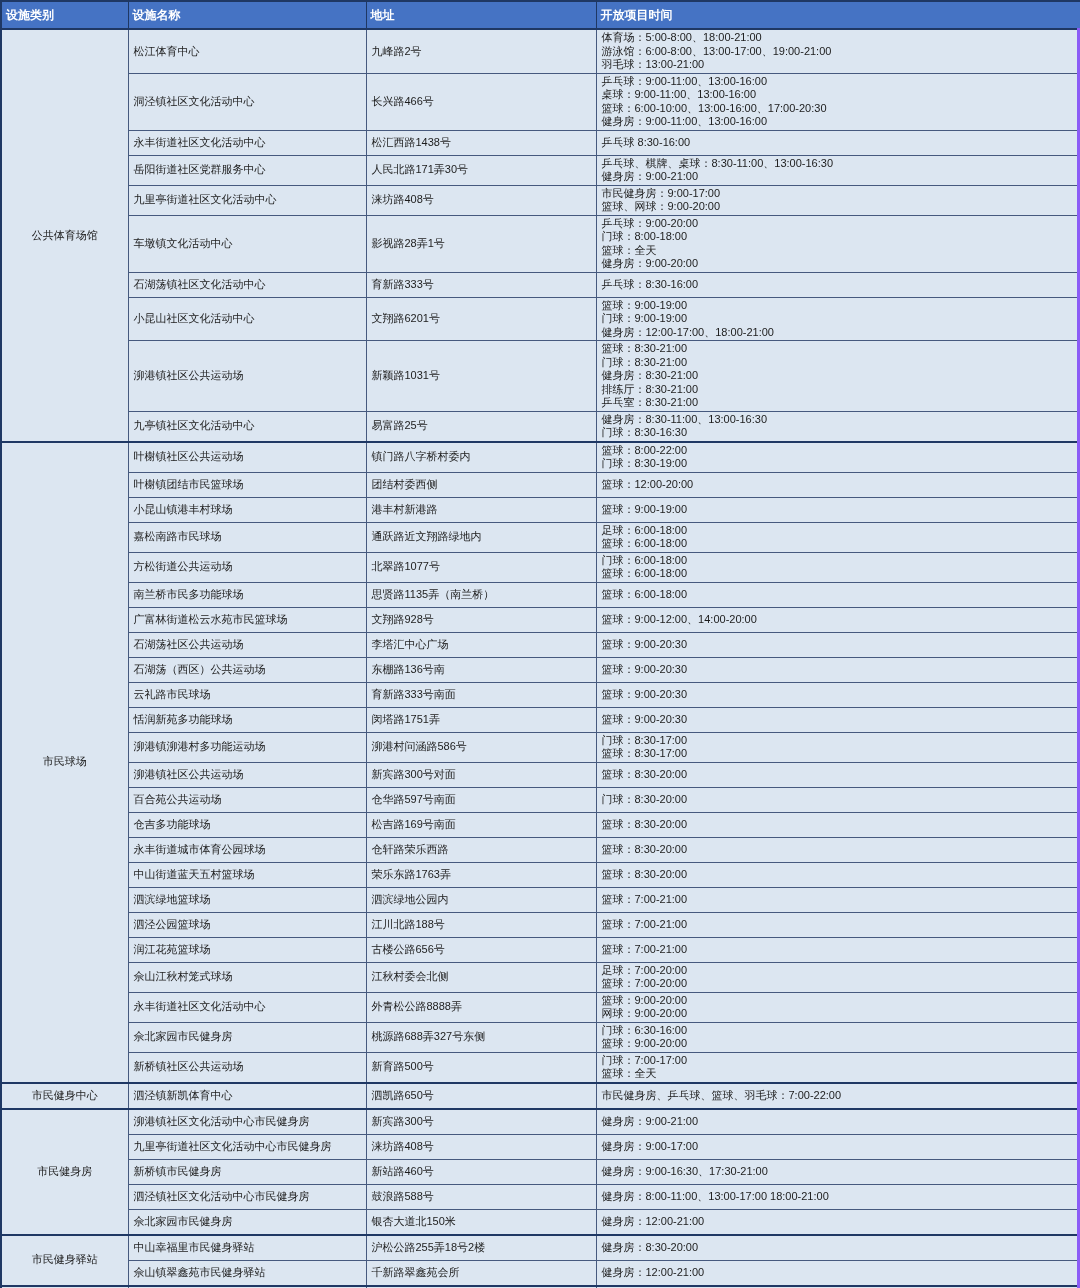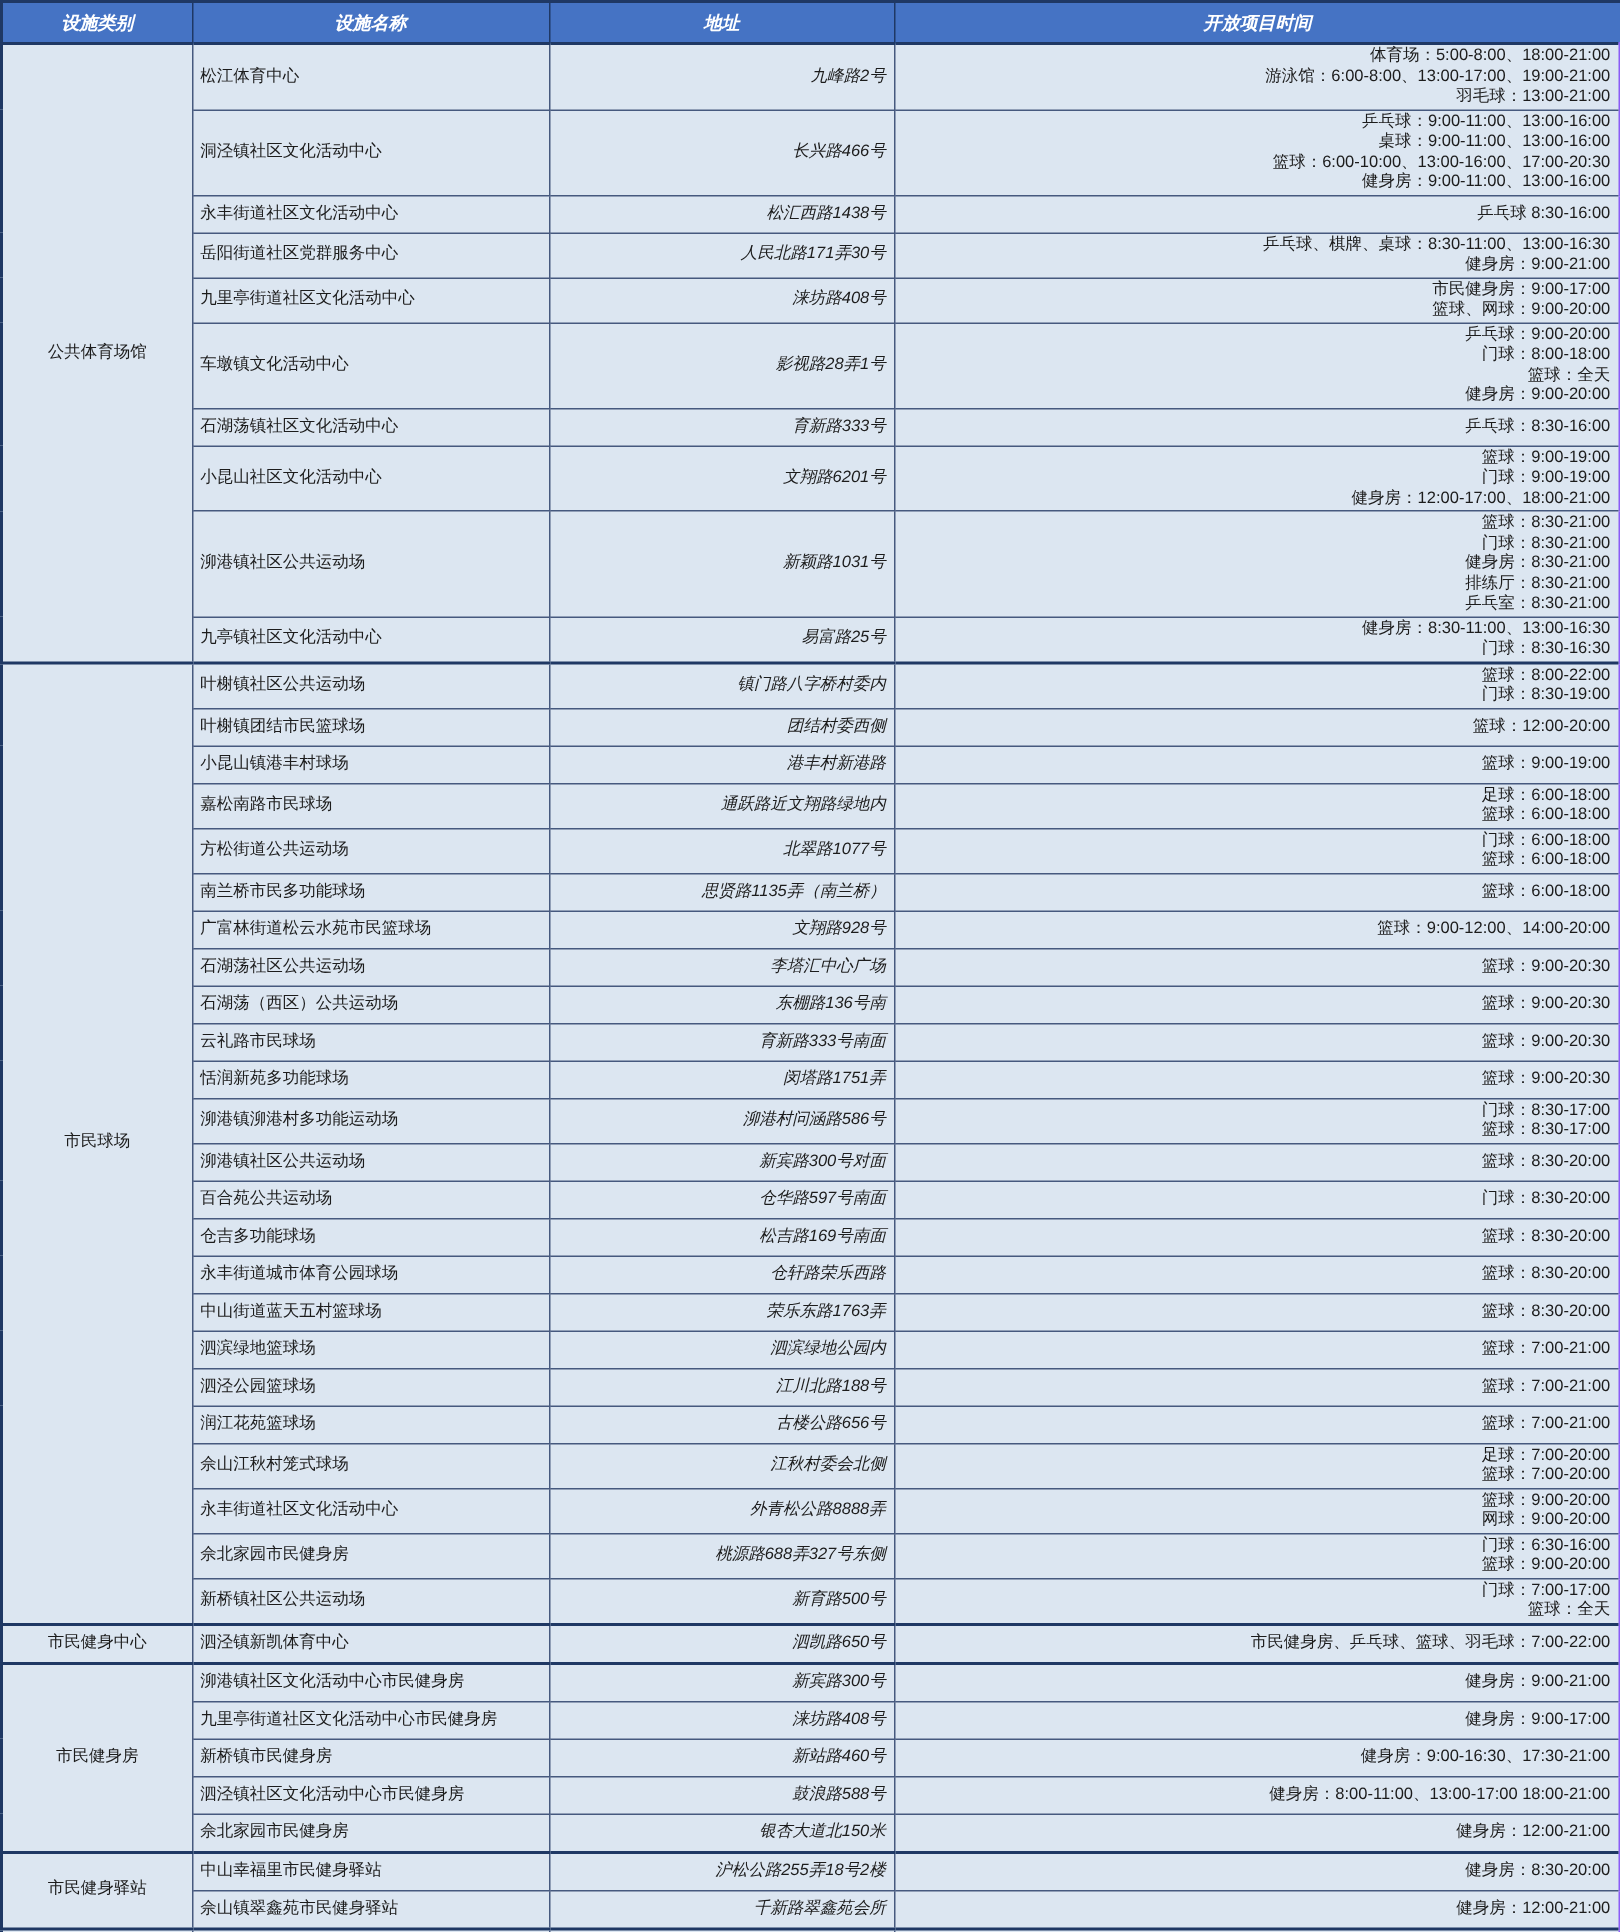--- a/index.html
+++ b/index.html
@@ -18,38 +18,37 @@
   col.c-time { width:485px; }
   th {
     background:#4573c4;
     color:#ffffff;
     font-size:12px;
     font-weight:bold;
     height:22px;
     padding:2px 4px;
     border:1px solid #1f3864;
     border-bottom:2px solid #1f3864;
-    text-align:center;
-    font-style:italic;
+    text-align:left;
   }
   td {
     background:#dce6f1;
     font-size:11px;
     line-height:13.5px;
     color:#1c1c1c;
     padding:1px 5px;
     height:22px;
     border:1px solid #46597e;
     vertical-align:middle;
     overflow:hidden;
   }
   td.cat-cell  { text-align:center; border-left:2px solid #1f3864; }
   td.name-cell { }
-  td.addr-cell { text-align:right;font-style:italic; }
-  td.time-cell { text-align:right; border-right:5px solid #8b5cf6; }
+  td.addr-cell { text-align:left; }
+  td.time-cell { text-align:left; border-right:8px solid #8b5cf6; }
   tr.group-start > td { border-top:2px solid #1f3864; }
   .time-line { white-space:nowrap; }
 </style>
 </head>
 <body>
 
 <div class="table-wrap">
   <table class="facility-table">
     <colgroup>
       <col class="c-cat">

